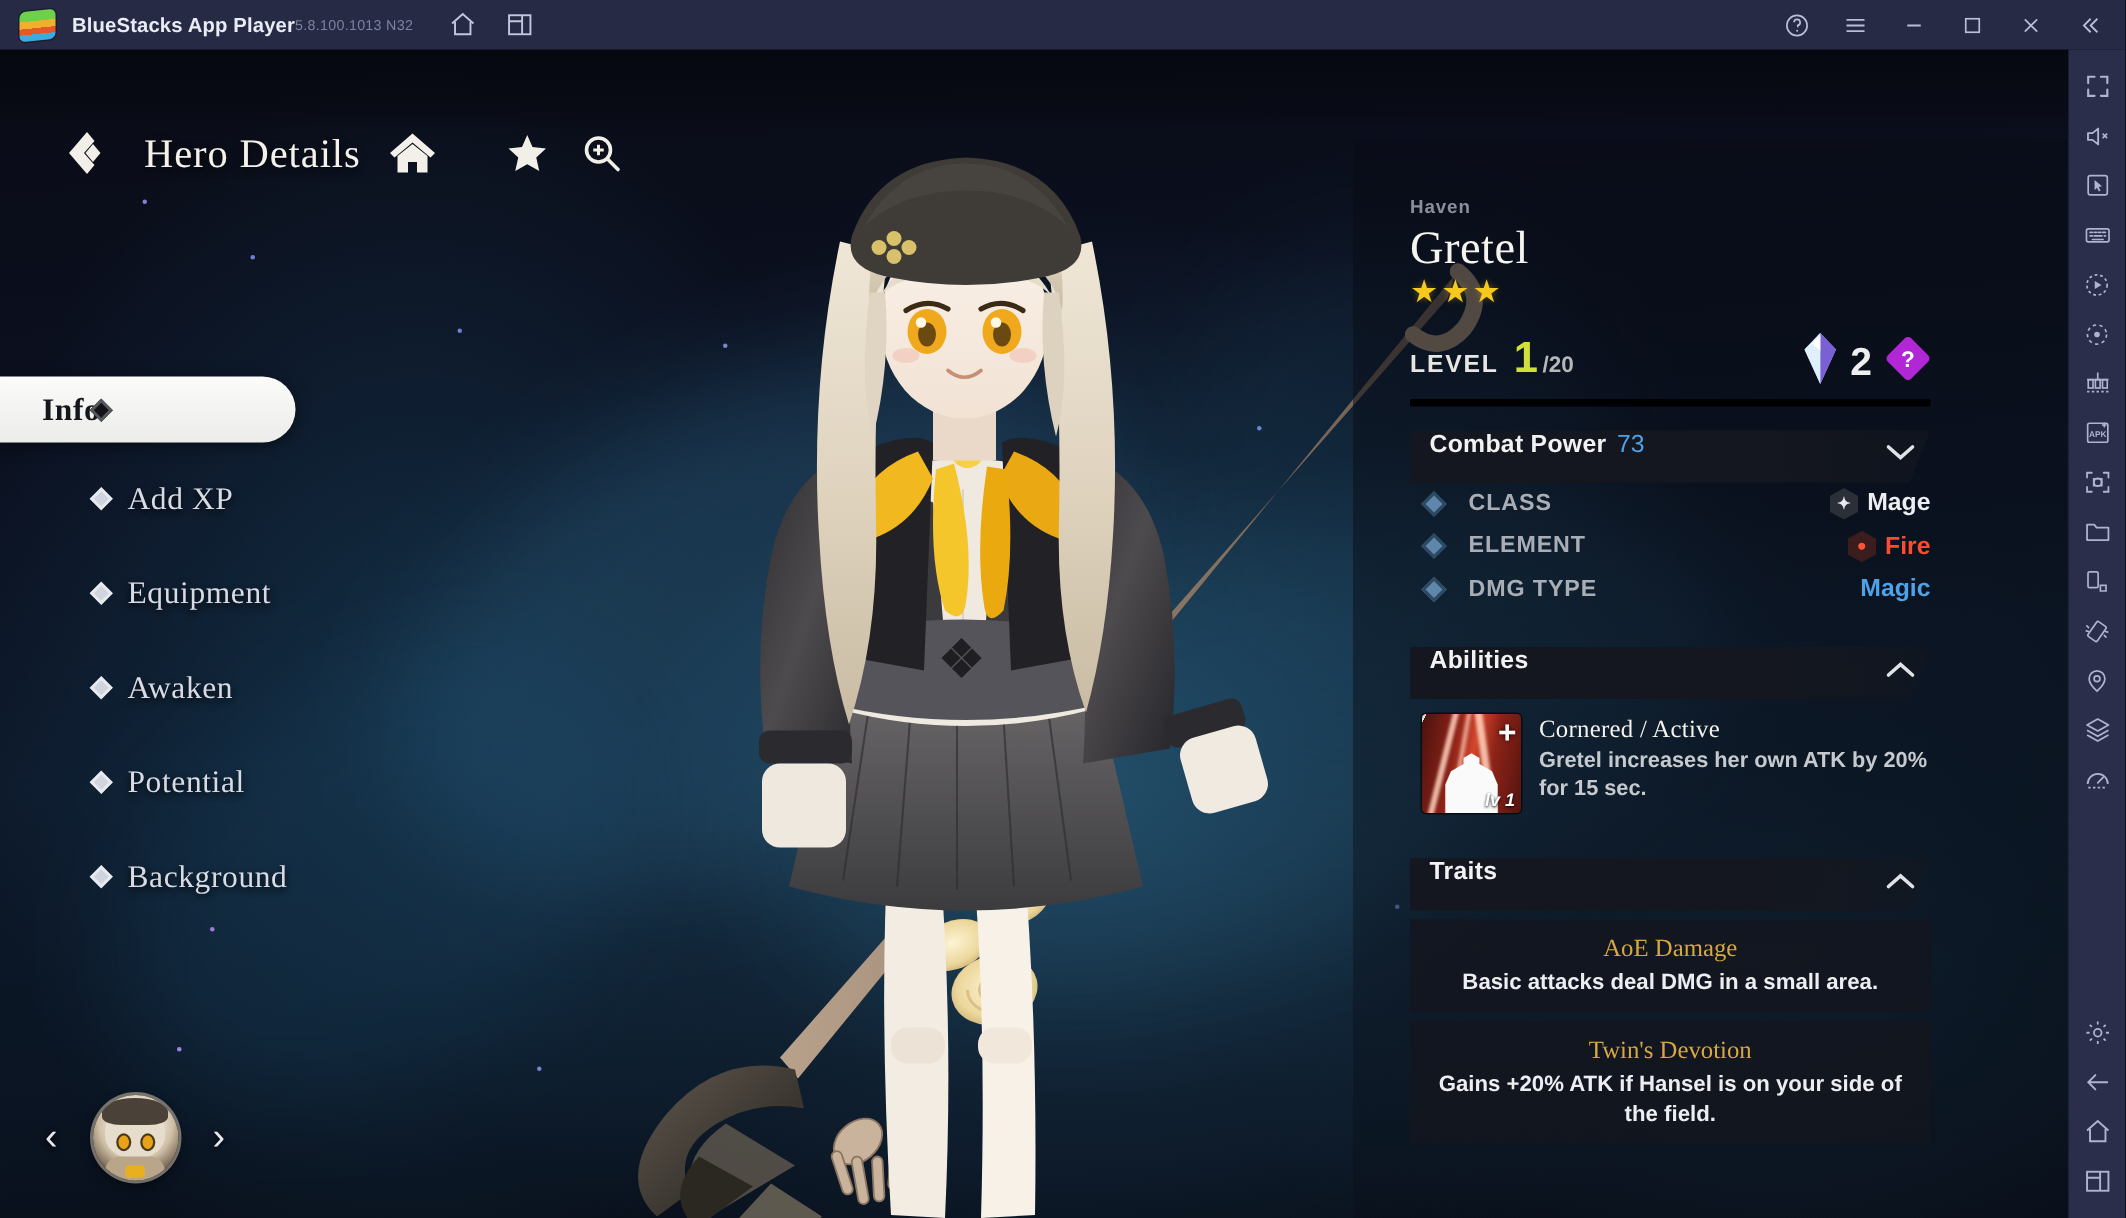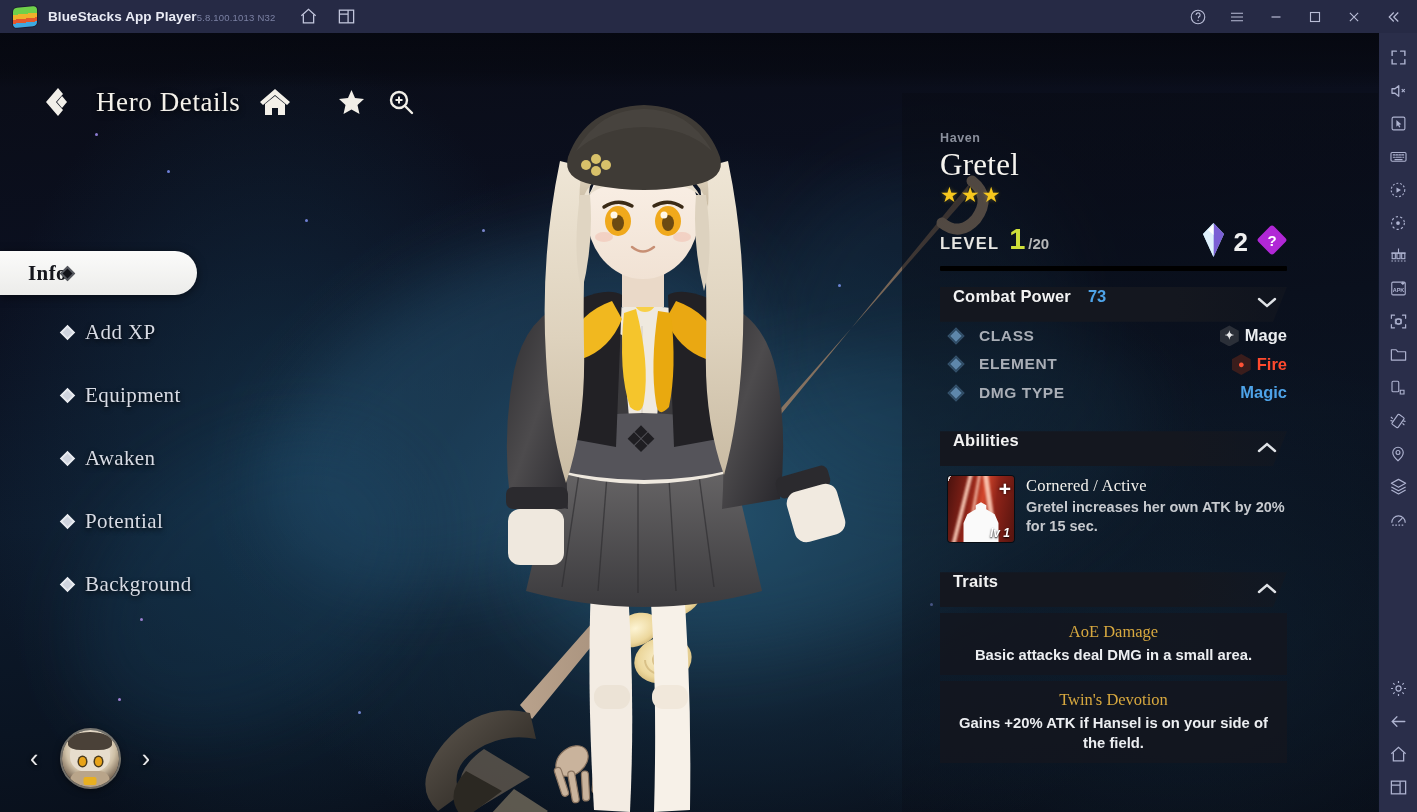--- a/index.html
+++ b/index.html
@@ -143,21 +143,21 @@
   .lvl-bar { height: 5px; background: #000; margin-top: 7px; border-radius: 1px; }
 
   .sec-head {
     position: relative; height: 35px; margin-top: 16px;
     display: flex; align-items: flex-start;
     background: linear-gradient(90deg, #14171f 0%, #14171f 68%, rgba(20,23,31,.55) 100%);
     clip-path: polygon(0 0, 100% 0, calc(100% - 14px) 100%, 0 100%);
     padding-left: 13px;
   }
   .sec-head .t { color: #f2f2f2; font-size: 16.5px; font-weight: bold; letter-spacing: .2px; }
-  .sec-head .cp-val { color: #4ea3e8; font-size: 16.5px; font-weight: bold; margin-left: 17px; }
+  .sec-head .cp-val { color: #4ea3e8; font-size: 16.5px; font-weight: normal; margin-left: 7px; }
   .chev { position: absolute; right: 10px; top: 50%; transform: translateY(-50%); color: #dfe2e6; cursor: pointer; }
 
   .stat-row { display: flex; align-items: center; height: 28.5px; position: relative; }
   .stat-dia {
     width: 12px; height: 12px; background: #5e87ab; transform: rotate(45deg);
     box-shadow: inset 0 0 0 2px #2e4a63; margin-left: 10px; flex: none;
   }
   .stat-key { color: #a9aeb6; font-size: 15.5px; font-weight: bold; letter-spacing: .6px; margin-left: 17px; }
   .stat-val { position: absolute; right: 0; display: flex; align-items: center; gap: 6px;
               font-size: 16.5px; font-weight: bold; }

